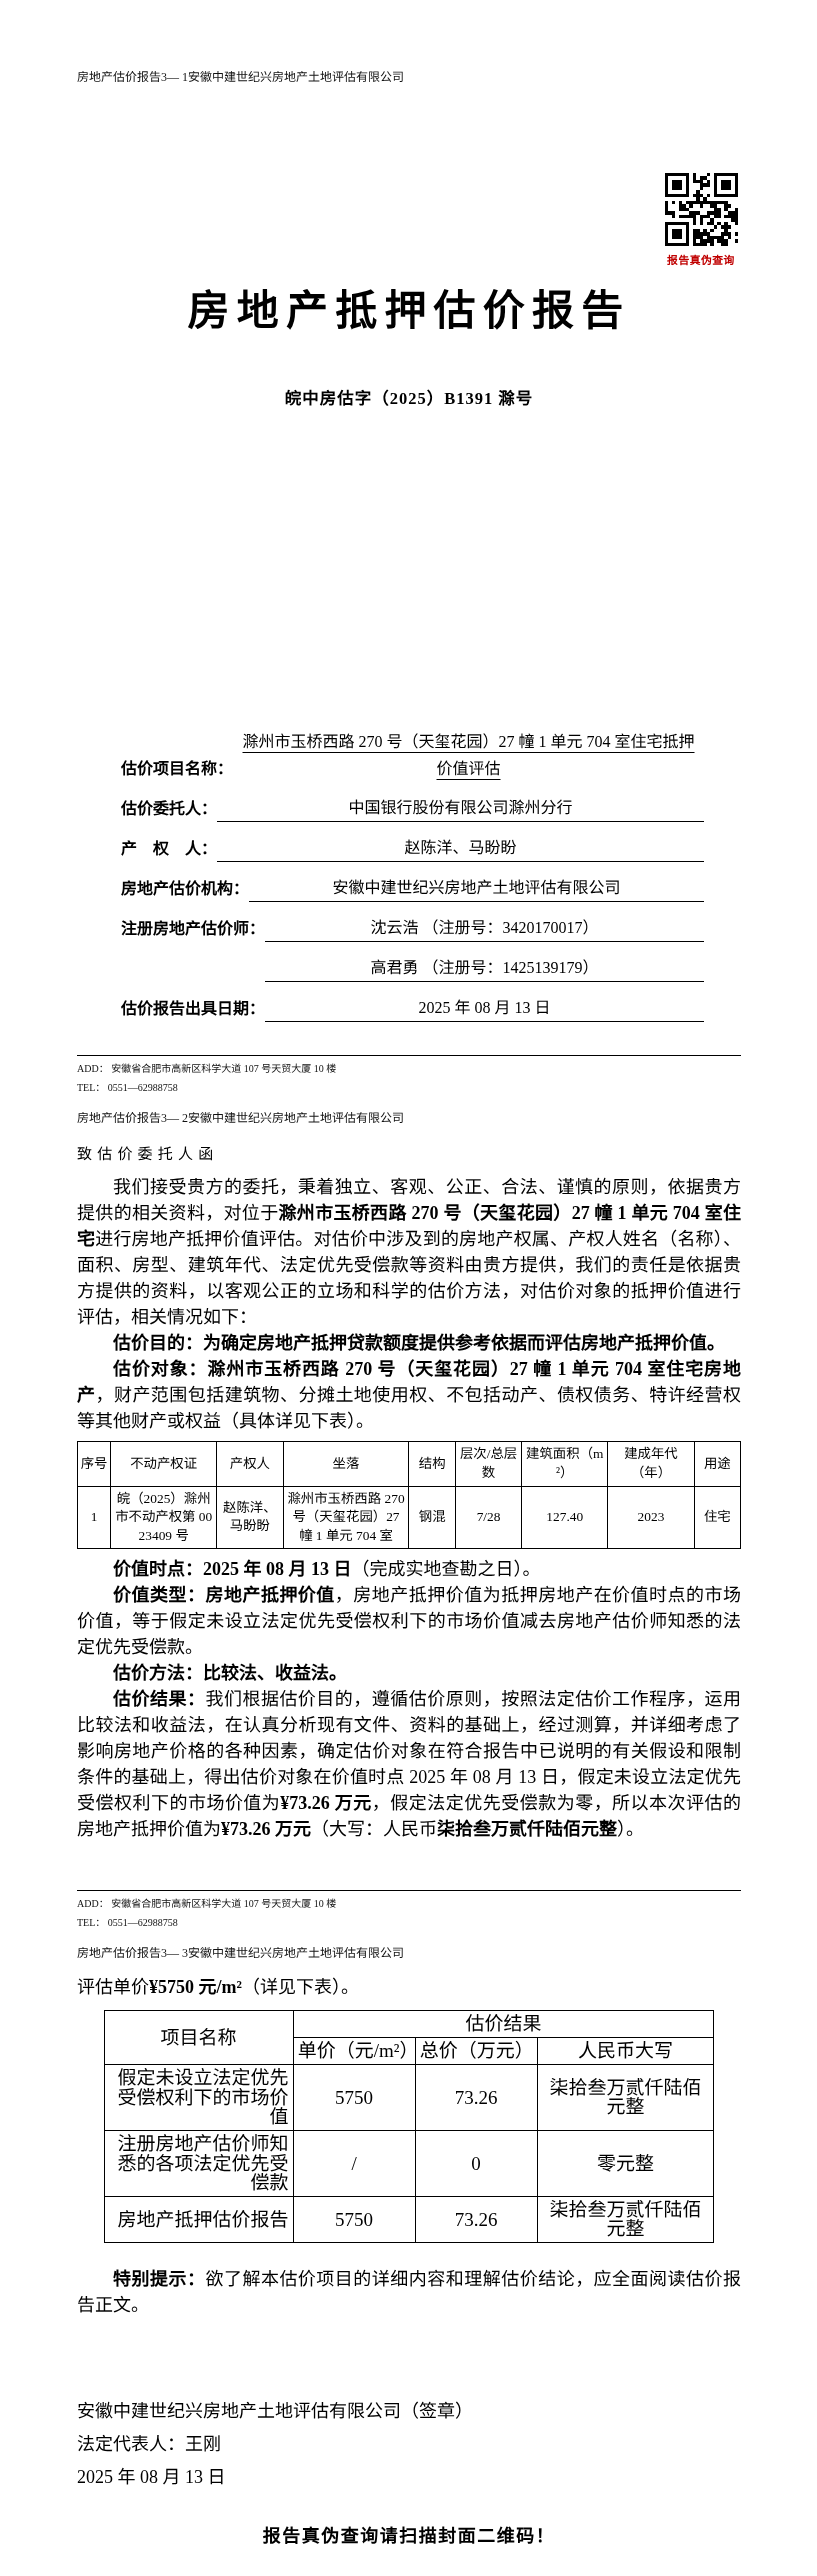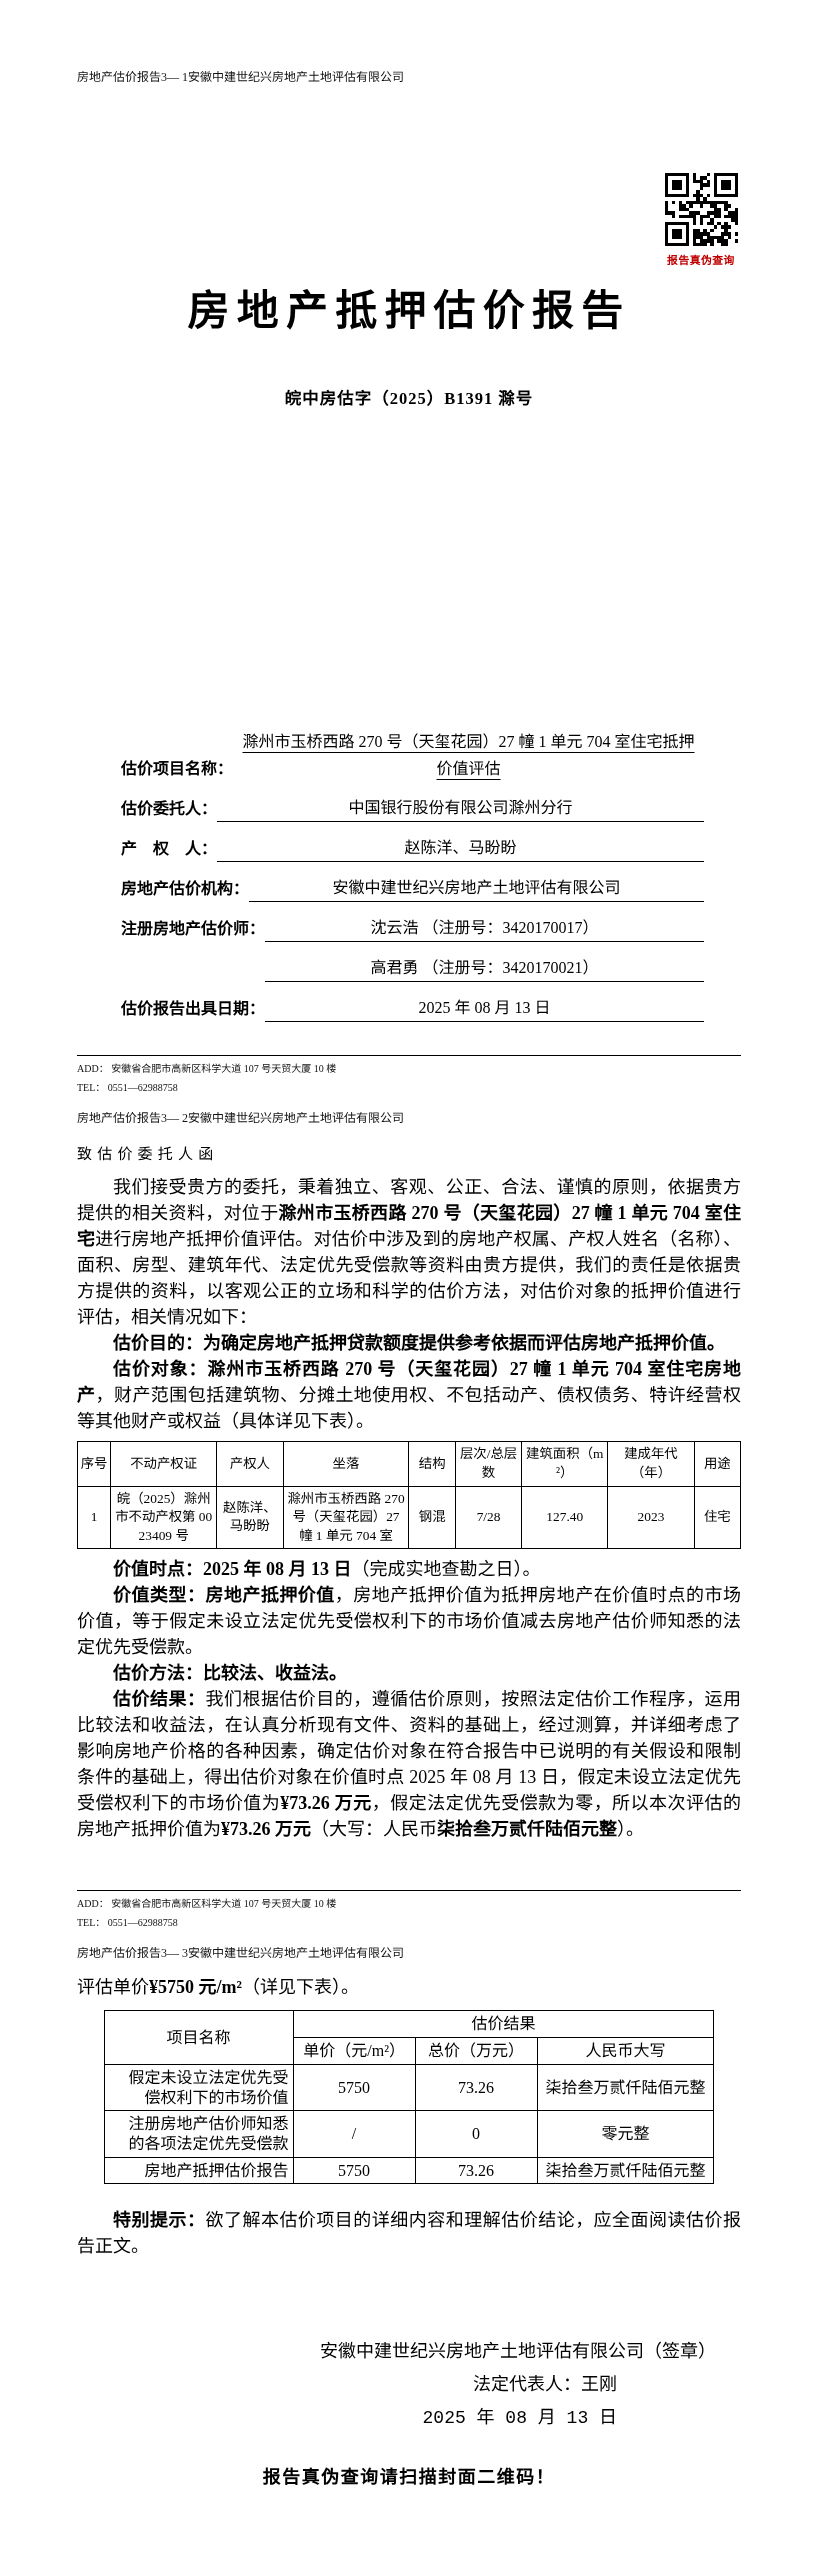--- a/index.html
+++ b/index.html
@@ -56,29 +56,29 @@
   .prop-table{width:100%;margin:7.2px 0;font-size:13.4px;line-height:18.5px;table-layout:fixed;text-indent:0;}
   .prop-table th,.prop-table td{
     border:0.5px solid #000;padding:3.1px 2.1px;text-align:center;vertical-align:middle;
     font-weight:normal;word-break:break-all;
   }
 
   
   .results{position:absolute;top:1974px;left:77px;right:77px;font-size:18px;line-height:26px;}
   .res-intro{margin:0;text-align:justify;}
   .res-intro b{font-weight:bold;}
-  .res-table{width:92%;margin:10.3px auto 0;font-size:16px;line-height:19.6px;table-layout:fixed;}
+  .res-table{width:92%;margin:10.3px auto 0;font-size:19px;line-height:19.6px;table-layout:fixed;}
   .res-table th,.res-table td{
     border:0.5px solid #000;padding:3.1px 4.1px;text-align:center;vertical-align:middle;
     font-weight:normal;word-break:break-all;
   }
   .res-table td.name{text-align:right;padding-left:9px;}
   .notice{margin:23px 0 0 0;text-indent:2em;text-align:justify;}
   .notice b{font-weight:bold;}
-  .signature{margin-top:77px;text-align:right;line-height:33px;font-family:Liberation Mono, monospace;}
+  .signature{margin-top:77px;text-align:left;line-height:33px;}
   .sig-company{padding-right:25px;}
   .sig-rep,.sig-date{padding-right:124px;}
   .qr-note{margin-top:29px;text-align:center;font-weight:bold;font-size:18px;letter-spacing:1.5px;}
 </style>
 </head>
 <body>
 
 <div class="doc">
 
   <div class="page-header hdr1">
@@ -265,21 +265,21 @@
     <div class="field-row">
         <span class="field-label">房地产估价机构：</span>
         <span class="field-value">安徽中建世纪兴房地产土地评估有限公司</span>
       </div>
     <div class="field-row">
         <span class="field-label">注册房地产估价师：</span>
         <span class="field-value">沈云浩 （注册号：3420170017）</span>
       </div>
     <div class="field-row cont">
         <span class="field-label"></span>
-        <span class="field-value">高君勇 （注册号：3420170021）</span>
+        <span class="field-value">高君勇 （注册号：1425139179）</span>
       </div>
     <div class="field-row">
         <span class="field-label">估价报告出具日期：</span>
         <span class="field-value">2025 年 08 月 13 日</span>
       </div>
   </div>
 
   <div class="page-footer ft1">
     <div>ADD： 安徽省合肥市高新区科学大道 107 号天贸大厦 10 楼</div>
     <div>TEL： 0551—62988758</div>

